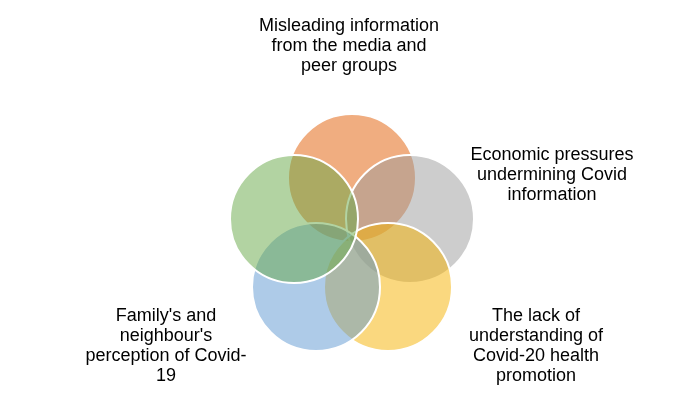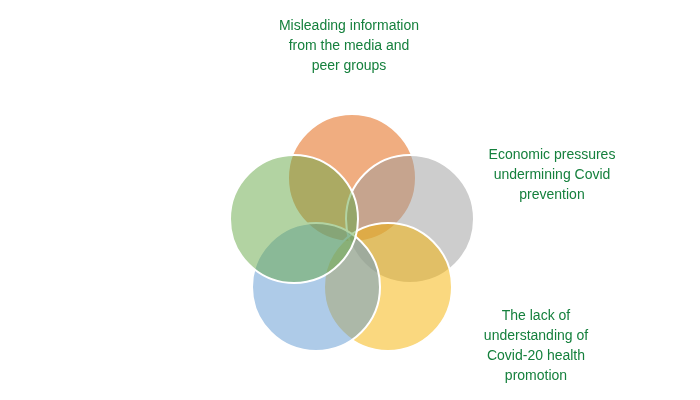--- a/index.html
+++ b/index.html
@@ -18,23 +18,23 @@
   .venn-svg {
     position: absolute;
     left: 0;
     top: 0;
     width: 700px;
     height: 400px;
   }
   .label {
     position: absolute;
     text-align: center;
-    font-size: 14px;
+    font-size: 18px;
     line-height: 20px;
-    color: #15803d;
+    color: #000000;
     white-space: pre-line;
   }
   .label-top         { left: 234px; top: 15px;  width: 230px; }
   .label-upper-right { left: 452px; top: 144px; width: 200px; }
   .label-lower-right { left: 446px; top: 305px; width: 180px; }
   .label-lower-left  { left: 81px;  top: 305px; width: 170px; }
   .label-upper-left  { left: 47px;  top: 133px; width: 190px; }
 </style>
 </head>
 <body>
@@ -47,21 +47,25 @@
       <circle cx="316" cy="287" r="64" fill="#5D97D1" fill-opacity="0.5" stroke="#FFFFFF" stroke-width="2"></circle>
       <circle cx="294" cy="219" r="64" fill="#65A745" fill-opacity="0.5" stroke="#FFFFFF" stroke-width="2"></circle>
     </svg>
 
   <div class="label label-top">Misleading information
 from the media and
 peer groups</div>
 
   <div class="label label-upper-right">Economic pressures
 undermining Covid
-prevention</div>
+information</div>
 
   <div class="label label-lower-right">The lack of
 understanding of
 Covid-20 health
 promotion</div>
 
+  <div class="label label-lower-left">Family's and
+neighbour's
+perception of Covid-
+19</div>
 
 </div>
 
 </body></html>

